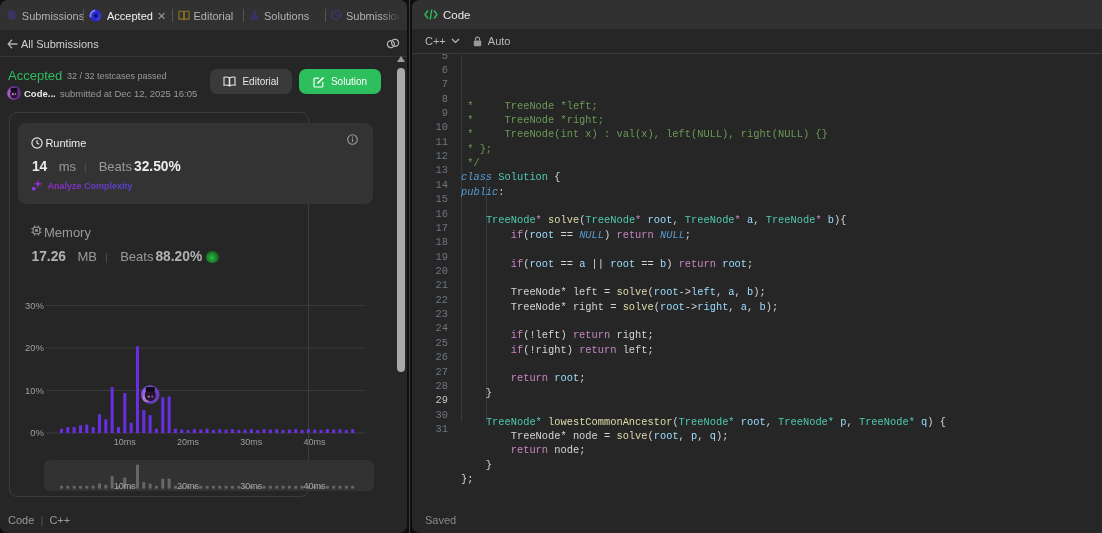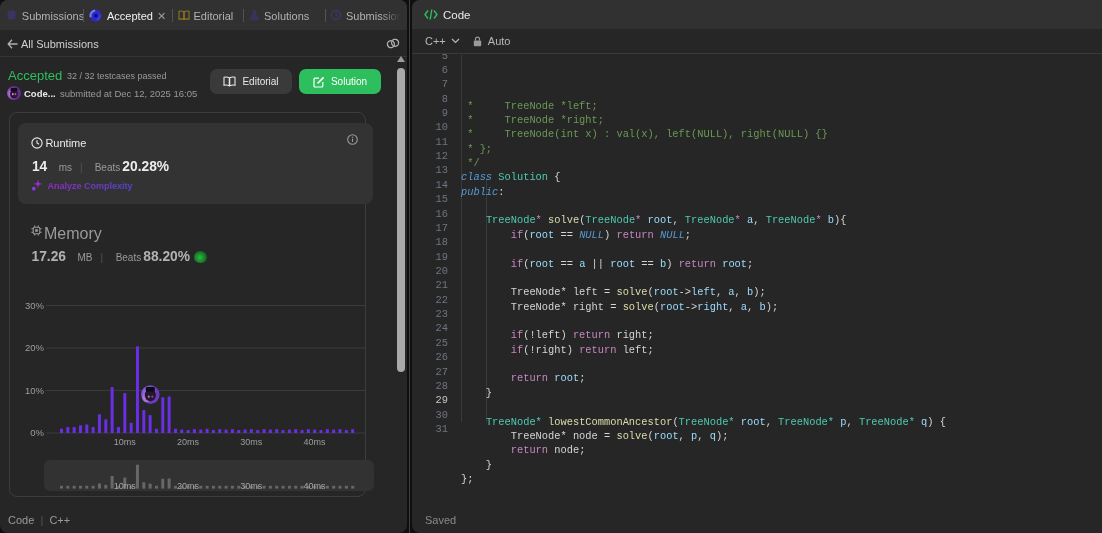--- a/index.html
+++ b/index.html
@@ -19,28 +19,28 @@
     background:linear-gradient(90deg, rgba(49,49,49,0), #313131 75%); }
 
   #navrow { position:absolute; left:0; top:30px; width:407px; height:27px;
     background:#262626; border-bottom:1px solid #343434; color:#d0d0d0; font-size:11px; }
 
   .greenBtn { position:absolute; background:#2dbe5e; border-radius:7px; color:#fff;
     display:flex; align-items:center; justify-content:center; gap:6px; font-size:10px; }
   .grayBtn { position:absolute; background:#3a3a3a; border-radius:7px; color:#e8e8e8;
     display:flex; align-items:center; justify-content:center; gap:6px; font-size:10px; }
 
-  #card { position:absolute; left:9px; top:112px; width:357px; height:385px;
+  #card { position:absolute; left:9px; top:112px; width:300px; height:385px;
     border:1px solid #3d3d3d; border-radius:8px; }
   #rtbox { position:absolute; left:8px; top:10px; width:355px; height:81px;
     background:#333333; border-radius:8px; }
 
   .dim { color:#9a9a9a; }
   .val { font-size:13.8px; font-weight:700; color:#ececec; }
-  .unit { font-size:10px; color:#9a9a9a; font-weight:400;padding-left:8px; }
+  .unit { font-size:13px; color:#9a9a9a; font-weight:400;padding-left:8px; }
 
   
   #lthumb { position:absolute; left:397px; top:68px; width:8px; height:304px;
     background:#a9a9a9; border-radius:4px; }
   #larrow { position:absolute; left:397px; top:56px; width:0; height:0;
     border-left:4px solid transparent; border-right:4px solid transparent;
     border-bottom:6px solid #9c9c9c; }
   #vline { position:absolute; left:409px; top:0; width:1px; height:533px; background:#3d3d3d; }
 
   
@@ -156,36 +156,36 @@
           <circle cx="6" cy="6" r="5.1" fill="none" stroke="#e8e8e8" stroke-width="1.15"></circle>
           <path d="M6 3.2 L6 6 L8.1 7.2" stroke="#e8e8e8" stroke-width="1.15" fill="none"></path>
         </svg>
       <div class="abs" style="left:27.4px; top:14px; font-size:11px; color:#ececec;">Runtime</div>
       <svg class="abs" style="left:329px; top:11px;" width="11" height="11" viewBox="0 0 11 11">
           <circle cx="5.5" cy="5.5" r="4.8" fill="none" stroke="#9a9a9a" stroke-width="1.1"></circle>
           <rect x="4.95" y="4.7" width="1.1" height="3.2" fill="#9a9a9a"></rect>
           <rect x="4.95" y="2.7" width="1.1" height="1.1" fill="#9a9a9a"></rect>
         </svg>
       <div class="abs" style="left:13.9px; top:34px; white-space:nowrap;">
-        <span class="val">14</span><span class="unit" style="margin-left:3.5px;">ms</span><span style="color:#555; font-size:10px; margin-left:8px;">|</span><span class="unit" style="margin-left:4px;">Beats</span><span class="val" style="margin-left:2px;">20.28%</span>
+        <span class="val">14</span><span class="unit" style="margin-left:3.5px;">ms</span><span style="color:#555; font-size:10px; margin-left:8px;">|</span><span class="unit" style="margin-left:4px;">Beats</span><span class="val" style="margin-left:2px;">32.50%</span>
       </div>
       <svg class="abs" style="left:13px; top:56px;" width="12" height="12" viewBox="0 0 12 12">
           <path d="M7 0.5 L7.9 4 L11.4 4.9 L7.9 5.8 L7 9.3 L6.1 5.8 L2.6 4.9 L6.1 4 Z" fill="#a22ee0"></path>
           <circle cx="2.8" cy="9.7" r="1.9" fill="#8b38e8"></circle>
         </svg>
       <div class="abs" style="left:29.5px; top:57.5px; font-size:9px; font-weight:600;
         background:linear-gradient(90deg,#9a2bd6,#5747e0); -webkit-background-clip:text; background-clip:text; color:transparent; opacity:0.9;">Analyze Complexity</div>
     </div>
 
     <svg class="abs" style="left:21px; top:112px;" width="11" height="11" viewBox="0 0 11 11">
         <rect x="2.2" y="2.2" width="6.6" height="6.6" rx="1.4" fill="none" stroke="#9a9a9a" stroke-width="1.1"></rect>
         <rect x="4.2" y="4.2" width="2.6" height="2.6" fill="#9a9a9a"></rect>
         <path d="M3.7 0.4 L3.7 2 M7.3 0.4 L7.3 2 M3.7 9 L3.7 10.6 M7.3 9 L7.3 10.6 M0.4 3.7 L2 3.7 M0.4 7.3 L2 7.3 M9 3.7 L10.6 3.7 M9 7.3 L10.6 7.3" stroke="#9a9a9a" stroke-width="1"></path>
       </svg>
-    <div class="abs" style="left:34px; top:112px; font-size:16px; color:#9a9a9a;">Memory</div>
+    <div class="abs" style="left:34px; top:112px; font-size:13px; color:#9a9a9a;">Memory</div>
     <div class="abs" style="left:21.5px; top:133.5px; white-space:nowrap;">
       <span class="val" style="color:#b2b2b2;margin-top:37px;">17.26</span><span class="unit" style="margin-left:3.5px;">MB</span><span style="color:#555; font-size:10px; margin-left:8px;">|</span><span class="unit" style="margin-left:4.5px;">Beats</span><span class="val" style="color:#b2b2b2; margin-left:2px;">88.20%</span>
       <span style="display:inline-block; width:13px; height:12.5px; border-radius:45%; vertical-align:-2.5px; margin-left:-0.5px;
         background:radial-gradient(circle at 45% 55%, #2bbd41 0%, #1b842b 45%, #12501b 80%, rgba(16,60,20,0.2) 100%); filter:blur(0.5px);" class="blob"></span>
     </div>
 
     <svg class="abs" style="left:0; top:0;" width="370" height="383" viewBox="0 0 370 383" id="chartsvg">
         <line x1="36" y1="192.5" x2="355" y2="192.5" stroke="#3a3a3a" stroke-width="1"></line>
         <text x="34" y="195.7" text-anchor="end" font-size="9.5" fill="#9e9e9e" font-family="Liberation Sans, sans-serif">30%</text>
         <line x1="36" y1="235" x2="355" y2="235" stroke="#3a3a3a" stroke-width="1"></line>

